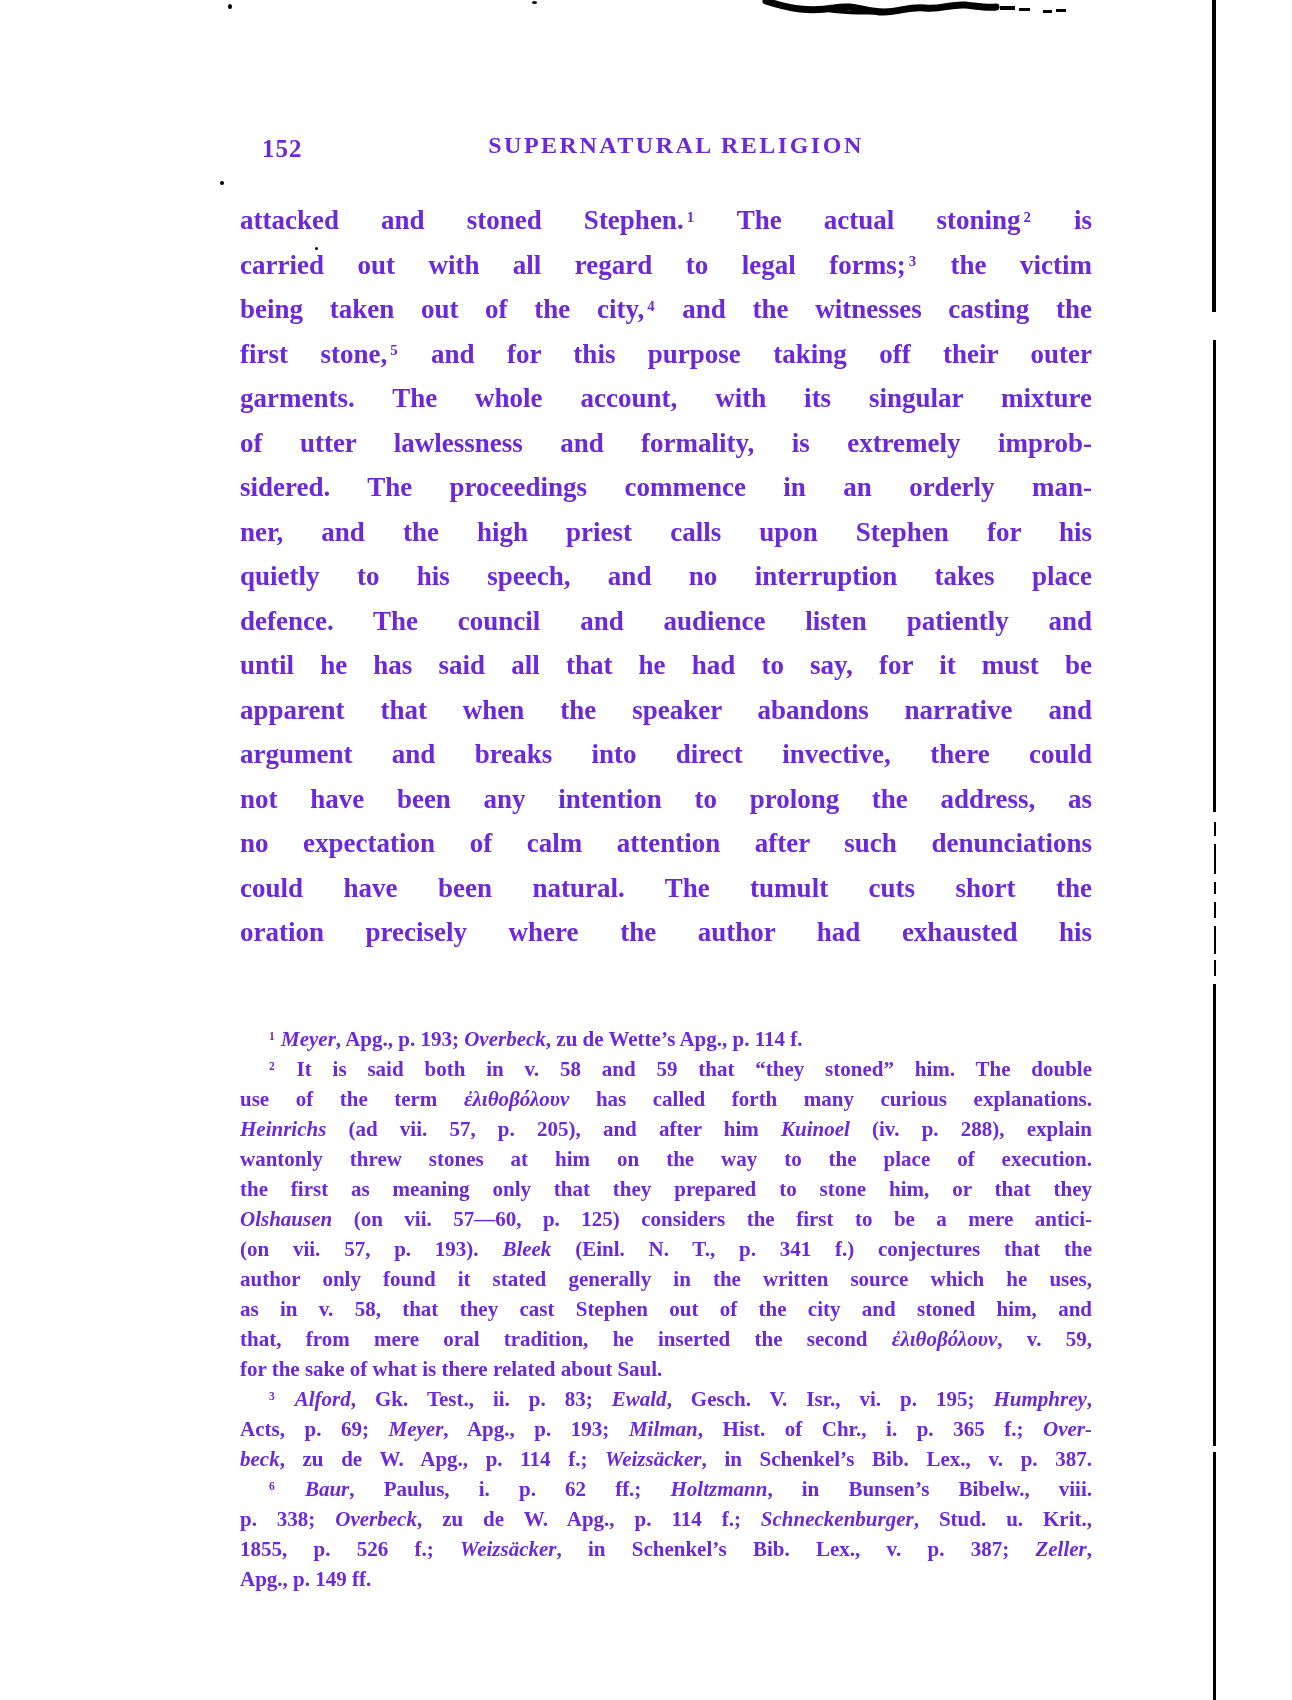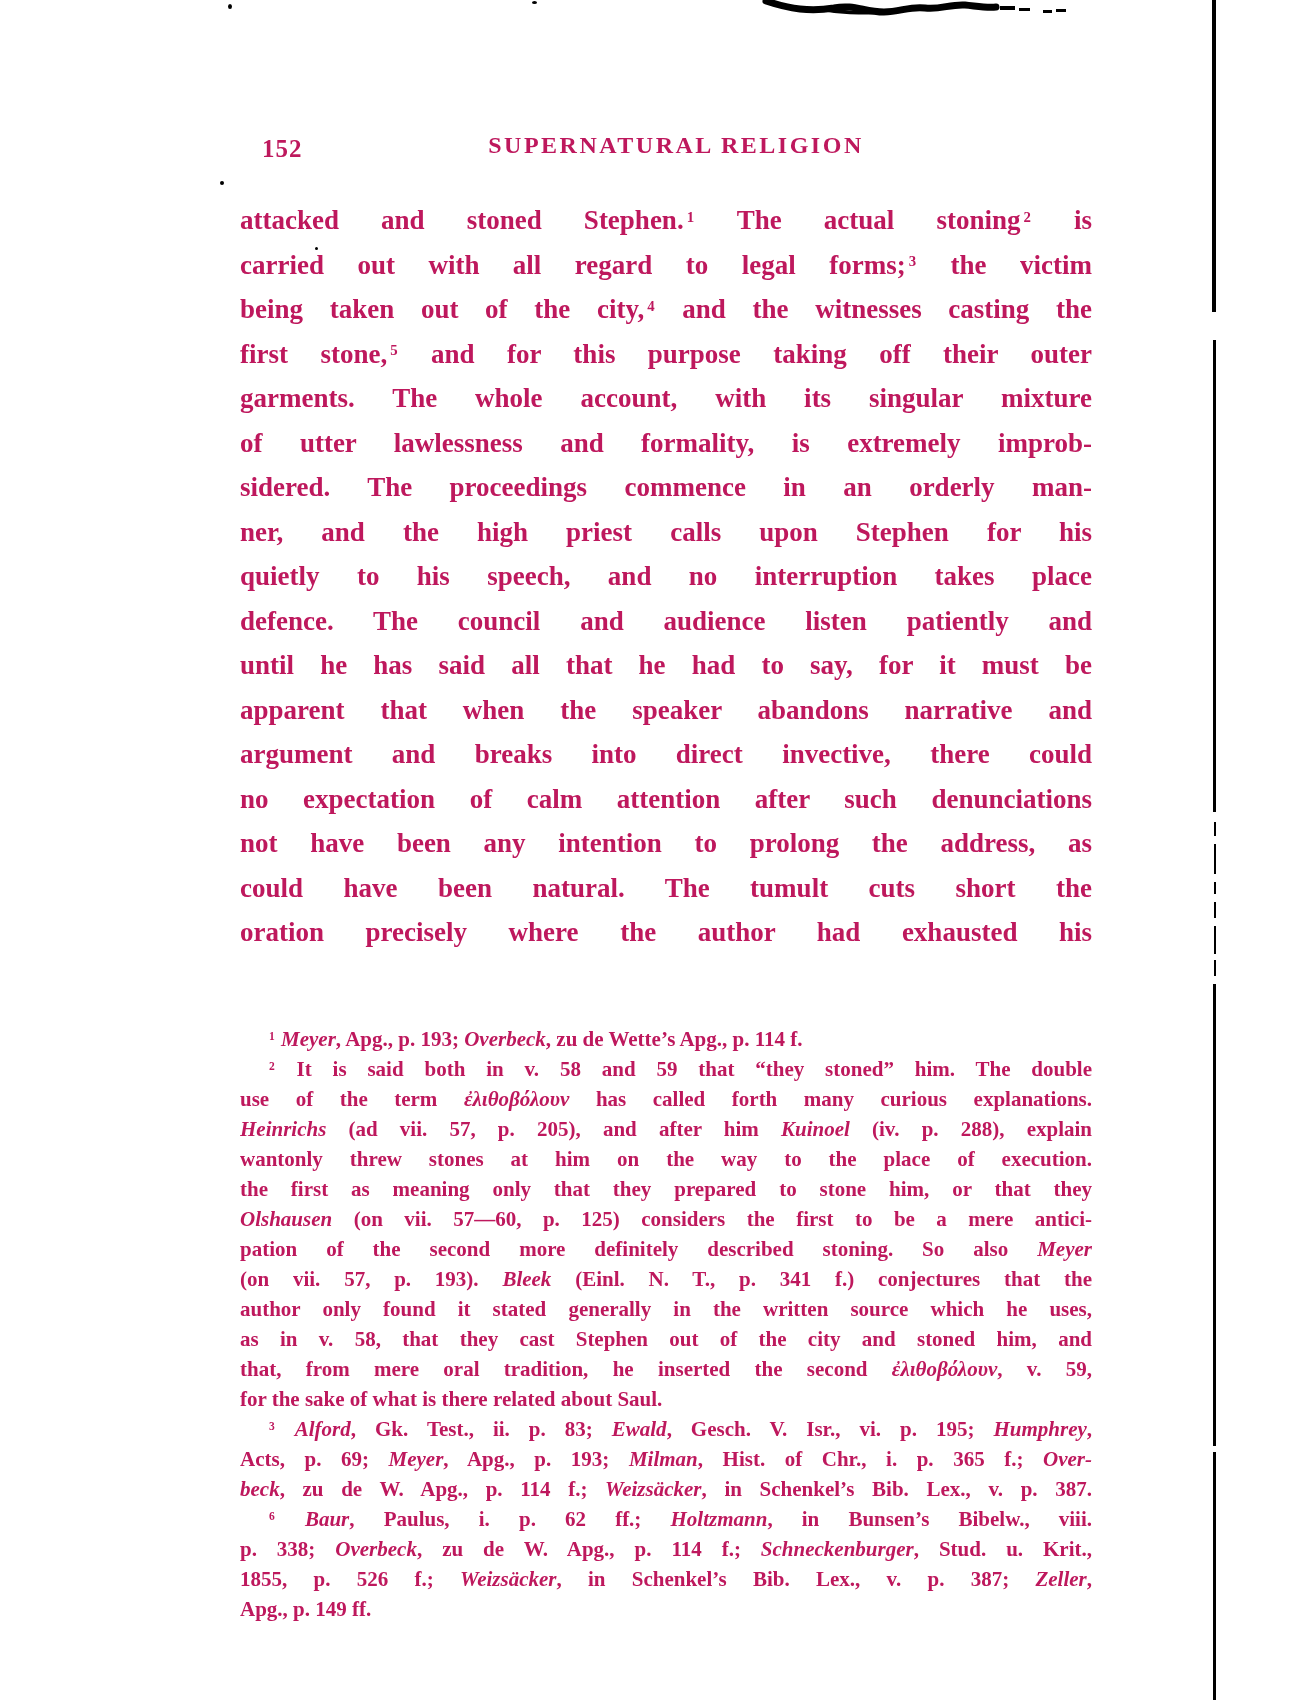--- a/index.html
+++ b/index.html
@@ -1,18 +1,18 @@
 <!DOCTYPE html>
 <html><head>
 <meta charset="utf-8">
 <style>
   html,body{margin:0;padding:0;background:#ffffff;}
   .sheet{
     position:relative;width:1292px;height:1700px;background:#ffffff;
-    overflow:hidden;color:#be185d;
+    overflow:hidden;color:#6d28d9;
     font-family:"Liberation Serif","DejaVu Serif",serif;
   }
   .textblock{position:absolute;left:240px;width:852px;}
   
   .header{top:130px;height:38px;}
   .pagenum{
     position:absolute;left:22px;top:5px;
     font-size:25px;font-weight:bold;letter-spacing:1px;
   }
   .title{
@@ -88,37 +88,36 @@
         <div class="bline just">first stone,<sup>5</sup> and for this purpose taking off their outer</div>
         <div class="bline just">garments. The whole account, with its singular mixture</div>
         <div class="bline just">of utter lawlessness and formality, is extremely improb-</div>
         <div class="bline just">sidered. The proceedings commence in an orderly man-</div>
         <div class="bline just">ner, and the high priest calls upon Stephen for his</div>
         <div class="bline just">quietly to his speech, and no interruption takes place</div>
         <div class="bline just">defence. The council and audience listen patiently and</div>
         <div class="bline just">until he has said all that he had to say, for it must be</div>
         <div class="bline just">apparent that when the speaker abandons narrative and</div>
         <div class="bline just">argument and breaks into direct invective, there could</div>
+        <div class="bline just">not have been any intention to prolong the address, as</div>
         <div class="bline just">no expectation of calm attention after such denunciations</div>
-        <div class="bline just">not have been any intention to prolong the address, as</div>
         <div class="bline just">could have been natural. The tumult cuts short the</div>
         <div class="bline just">oration precisely where the author had exhausted his</div>
       </div>
   </div>
 
   <div class="textblock fnotes">
     <div>
         <div class="fline indent"><sup>1</sup> <i>Meyer</i>, Apg., p. 193; <i>Overbeck</i>, zu de Wette’s Apg., p. 114 f.</div>
         <div class="fline just indent"><sup>2</sup> It is said both in v. 58 and 59 that “they stoned” him. The double</div>
         <div class="fline just">use of the term <i>ἐλιθοβόλουν</i> has called forth many curious explanations.</div>
         <div class="fline just"><i>Heinrichs</i> (ad vii. 57, p. 205), and after him <i>Kuinoel</i> (iv. p. 288), explain</div>
         <div class="fline just">wantonly threw stones at him on the way to the place of execution.</div>
         <div class="fline just">the first as meaning only that they prepared to stone him, or that they</div>
         <div class="fline just"><i>Olshausen</i> (on vii. 57—60, p. 125) considers the first to be a mere antici-</div>
-        <div class="fline just">pation of the second more definitely described stoning. So also <i>Meyer</i></div>
         <div class="fline just">(on vii. 57, p. 193). <i>Bleek</i> (Einl. N. T., p. 341 f.) conjectures that the</div>
         <div class="fline just">author only found it stated generally in the written source which he uses,</div>
         <div class="fline just">as in v. 58, that they cast Stephen out of the city and stoned him, and</div>
         <div class="fline just">that, from mere oral tradition, he inserted the second <i>ἐλιθοβόλουν</i>, v. 59,</div>
         <div class="fline">for the sake of what is there related about Saul.</div>
         <div class="fline just indent"><sup>3</sup> <i>Alford</i>, Gk. Test., ii. p. 83; <i>Ewald</i>, Gesch. V. Isr., vi. p. 195; <i>Humphrey</i>,</div>
         <div class="fline just">Acts, p. 69; <i>Meyer</i>, Apg., p. 193; <i>Milman</i>, Hist. of Chr., i. p. 365 f.; <i>Over-</i></div>
         <div class="fline just"><i>beck</i>, zu de W. Apg., p. 114 f.; <i>Weizsäcker</i>, in Schenkel’s Bib. Lex., v. p. 387.</div>
         <div class="fline just indent"><sup>6</sup> <i>Baur</i>, Paulus, i. p. 62 ff.; <i>Holtzmann</i>, in Bunsen’s Bibelw., viii.</div>
         <div class="fline just">p. 338; <i>Overbeck</i>, zu de W. Apg., p. 114 f.; <i>Schneckenburger</i>, Stud. u. Krit.,</div>

